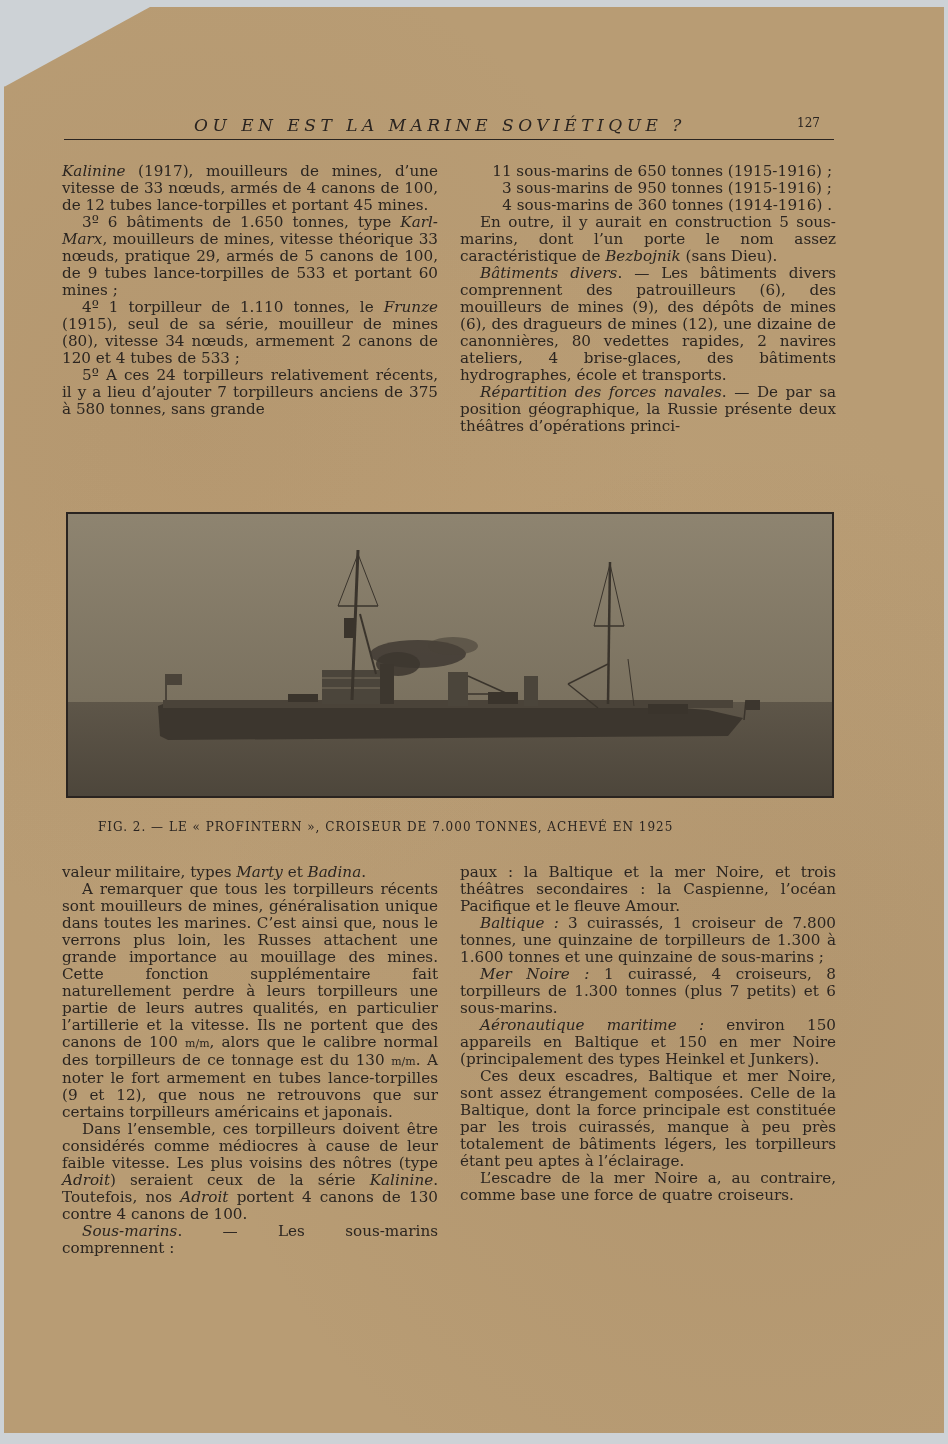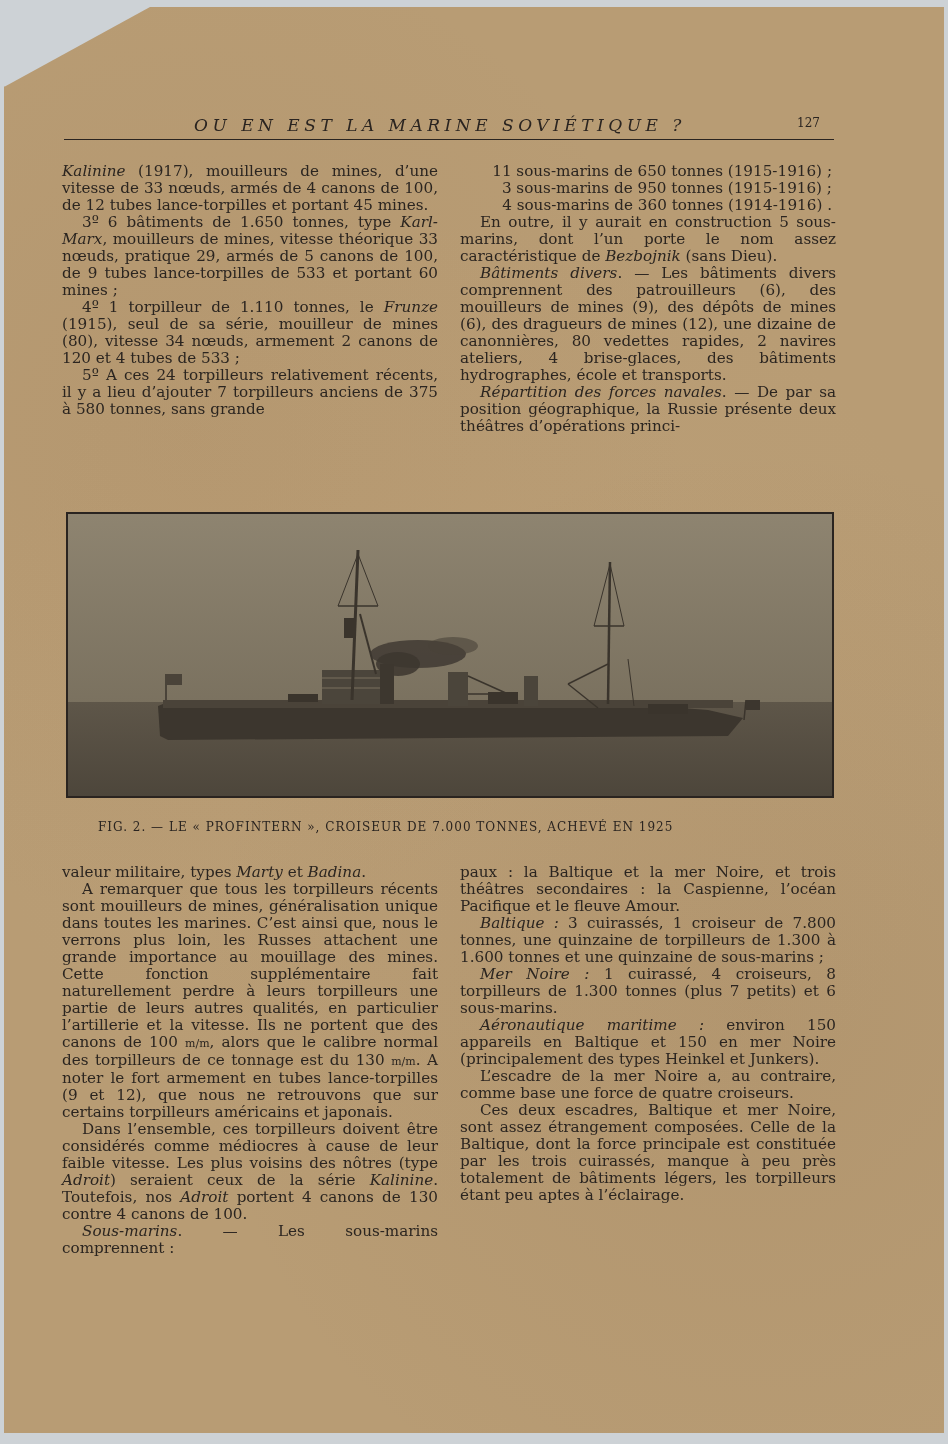--- a/index.html
+++ b/index.html
@@ -185,17 +185,17 @@
     <p><span>A remarquer que tous les torpilleurs récents sont mouilleurs de mines, généralisation unique dans toutes les marines. C’est ainsi que, nous le verrons plus loin, les Russes attachent une grande importance au mouillage des mines. Cette fonction supplémentaire fait naturellement perdre à leurs torpilleurs une partie de leurs autres qualités, en particulier l’artillerie et la vitesse. Ils ne portent que des canons de 100 </span><span class="frac">m/m</span><span>, alors que le calibre normal des torpilleurs de ce tonnage est du 130 </span><span class="frac">m/m</span><span>. A noter le fort armement en tubes lance-torpilles (9 et 12), que nous ne retrouvons que sur certains torpilleurs américains et japonais.</span></p>
     <p><span>Dans l’ensemble, ces torpilleurs doivent être considérés comme médiocres à cause de leur faible vitesse. Les plus voisins des nôtres (type </span><i>Adroit</i><span>) seraient ceux de la série </span><i>Kalinine</i><span>. Toutefois, nos </span><i>Adroit</i><span> portent 4 canons de 130 contre 4 canons de 100.</span></p>
     <p><i>Sous-marins</i><span>. — Les sous-marins comprennent :</span></p>
   </div>
 
   <div class="col col-bot-right">
     <p class="noindent">paux : la Baltique et la mer Noire, et trois théâtres secondaires : la Caspienne, l’océan Pacifique et le fleuve Amour.</p>
     <p><i>Baltique :</i><span> 3 cuirassés, 1 croiseur de 7.800 tonnes, une quinzaine de torpilleurs de 1.300 à 1.600 tonnes et une quinzaine de sous-marins ;</span></p>
     <p><i>Mer Noire :</i><span> 1 cuirassé, 4 croiseurs, 8 torpilleurs de 1.300 tonnes (plus 7 petits) et 6 sous-marins.</span></p>
     <p><i>Aéronautique maritime :</i><span> environ 150 appareils en Baltique et 150 en mer Noire (principalement des types Heinkel et Junkers).</span></p>
+    <p>Ces deux escadres, Baltique et mer Noire, sont assez étrangement composées. Celle de la Baltique, dont la force principale est constituée par les trois cuirassés, manque à peu près totalement de bâtiments légers, les torpilleurs étant peu aptes à l’éclairage.</p>
     <p>L’escadre de la mer Noire a, au contraire, comme base une force de quatre croiseurs.</p>
-    <p>Ces deux escadres, Baltique et mer Noire, sont assez étrangement composées. Celle de la Baltique, dont la force principale est constituée par les trois cuirassés, manque à peu près totalement de bâtiments légers, les torpilleurs étant peu aptes à l’éclairage.</p>
   </div>
 
 </div>
 
 </body></html>

